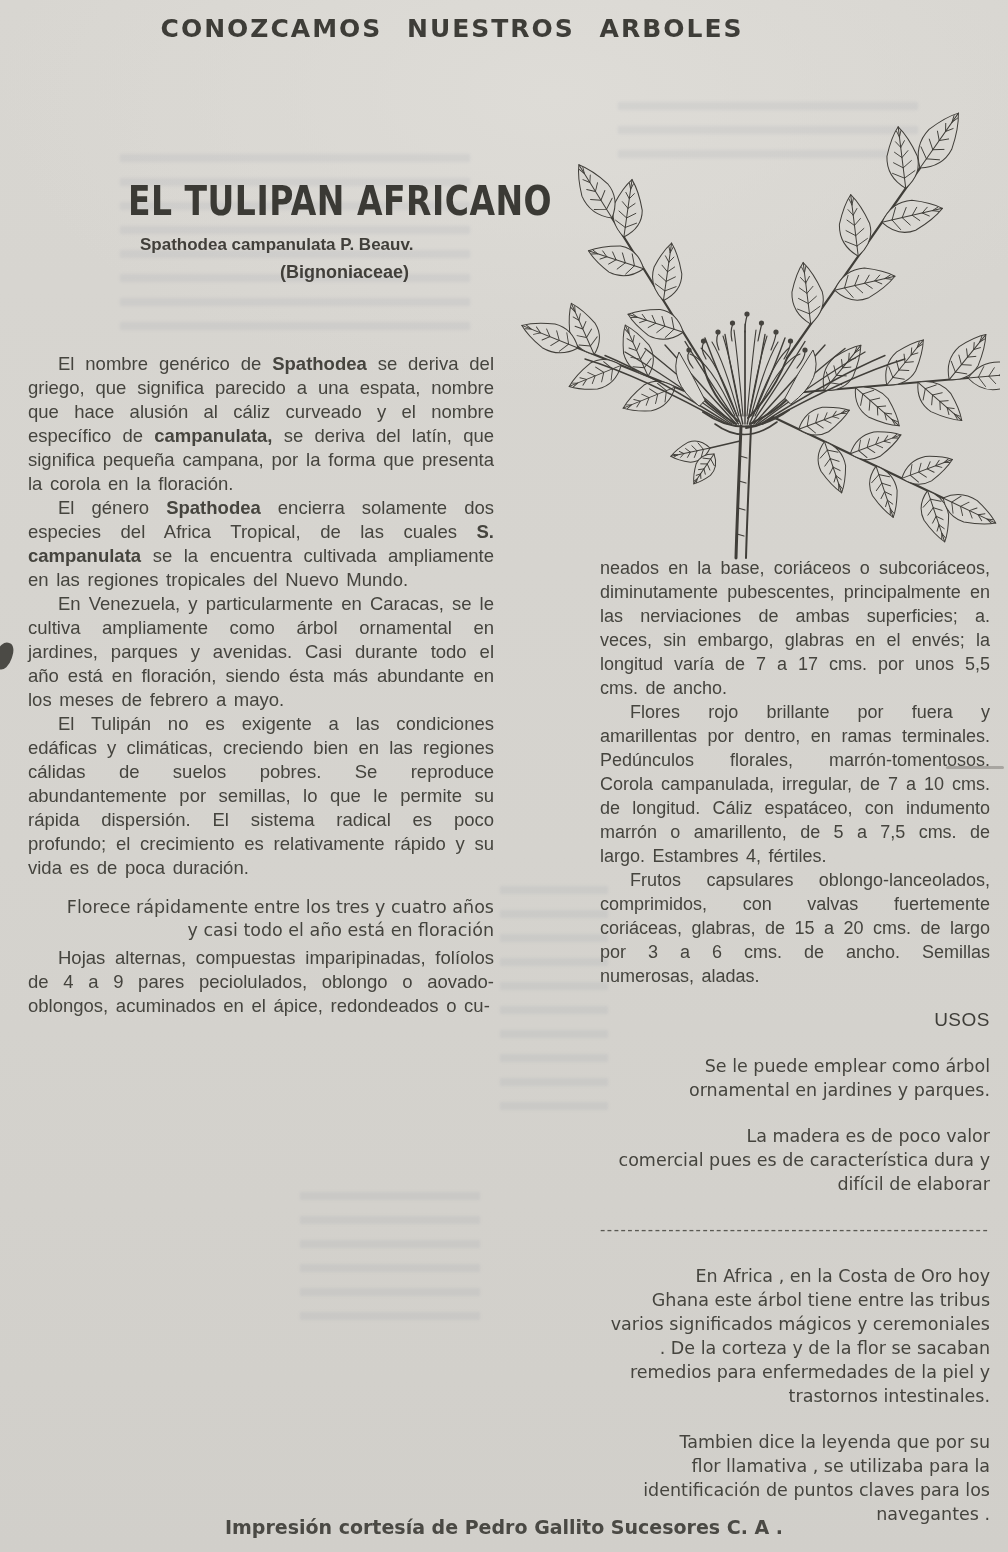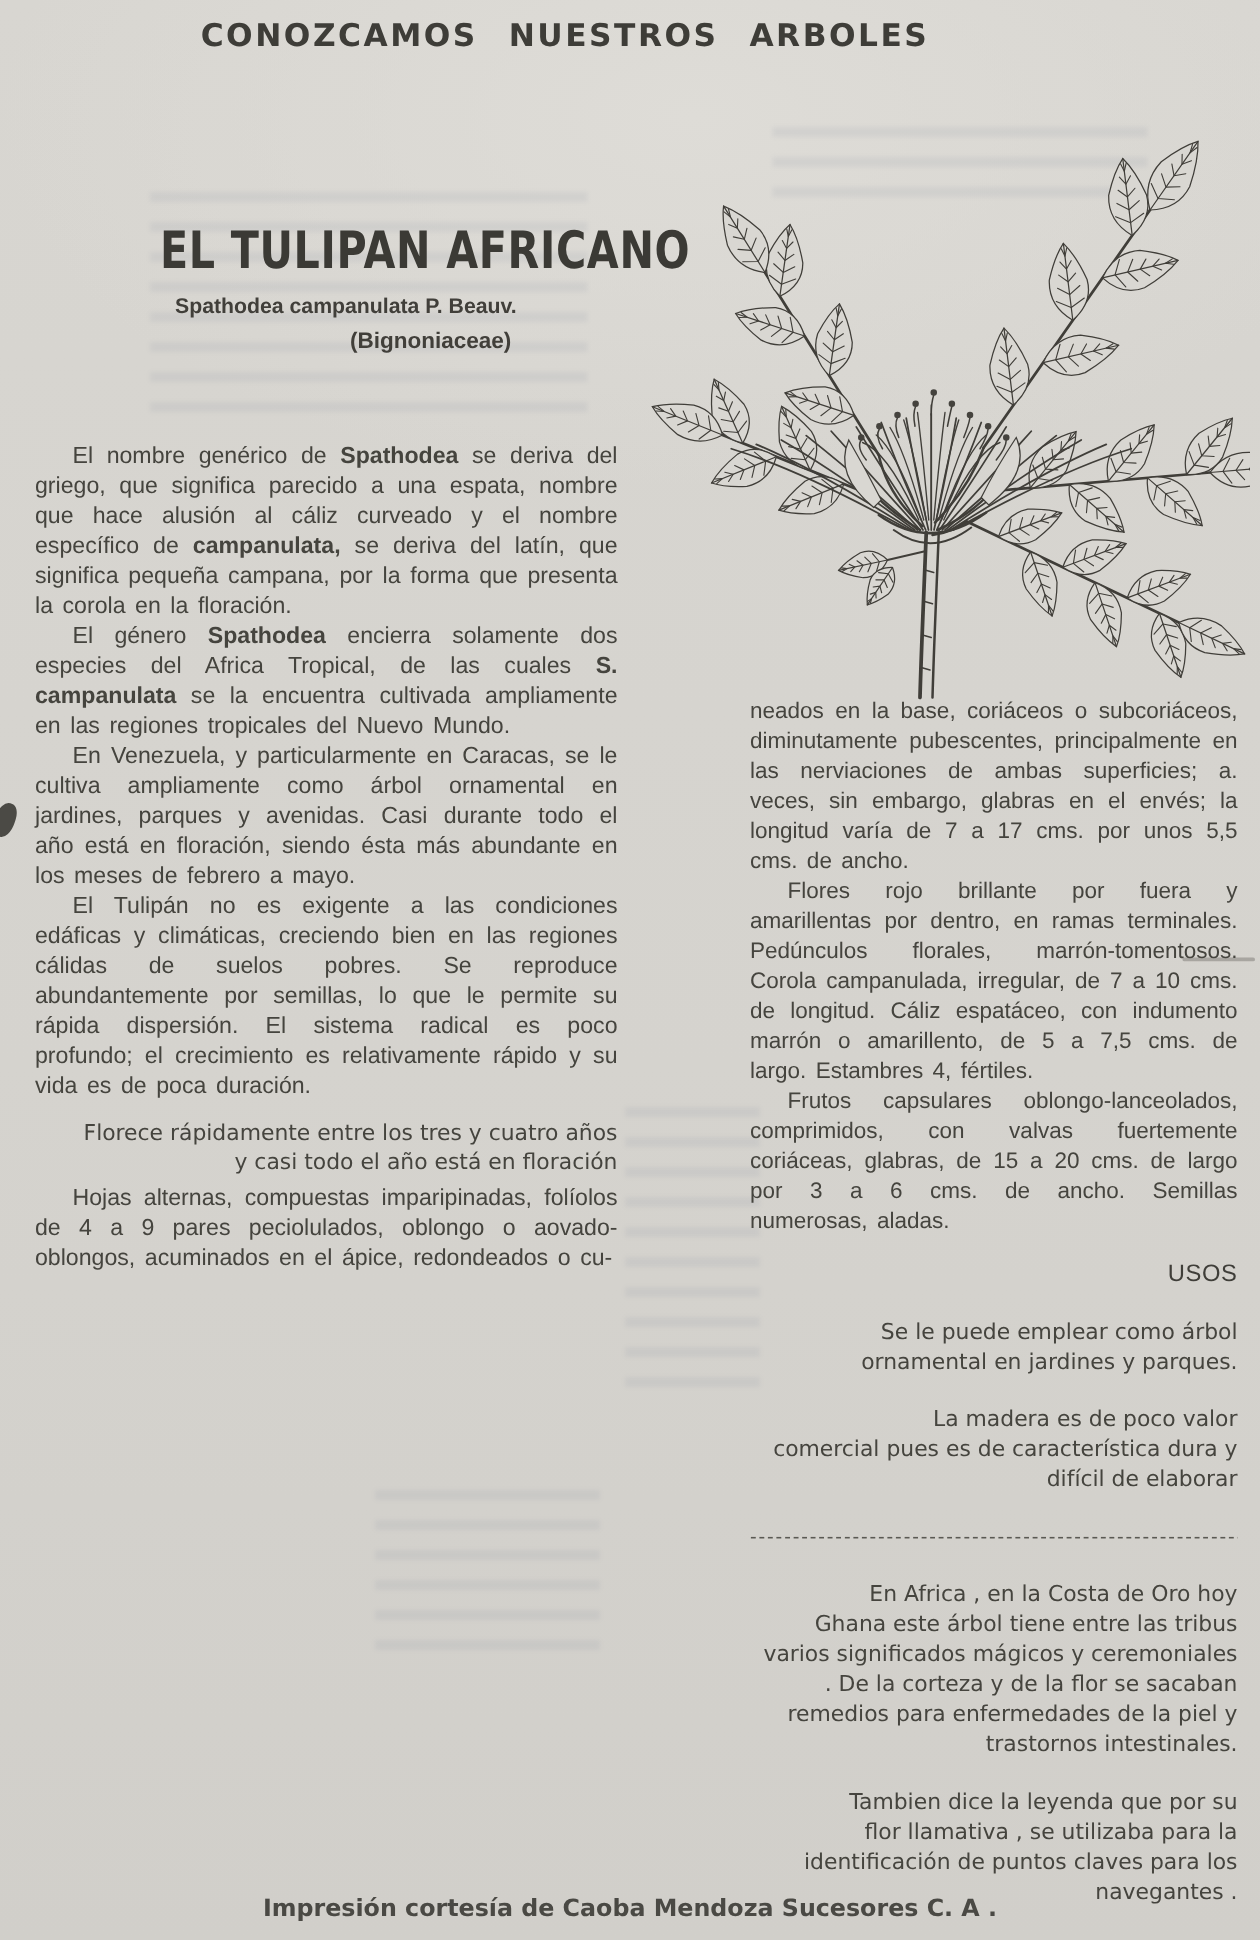--- a/index.html
+++ b/index.html
@@ -345,14 +345,14 @@
       <p class="para note">En Africa , en la Costa de Oro hoy Ghana este árbol tiene entre las tribus varios significados mágicos y ceremoniales . De la corteza y de la flor se sacaban remedios para enfermedades de la piel y trastornos intestinales.</p>
       <p class="para note">Tambien dice la leyenda que por su flor llamativa , se utilizaba para la identificación de puntos claves para los navegantes .</p>
       <div class="fuente">
         <div class="fuente-line" style="padding-left: 0px;">Fuente : " Arboles Cultivados de Vzla "</div>
         <div class="fuente-line" style="padding-left: 64px;">de  Jesús Hoyos</div>
         <div class="fuente-line" style="padding-left: 70px;">" Arboles Ornamentales "</div>
         <div class="fuente-line" style="padding-left: 86px;">de Francisco Oliva - Esteva</div>
       </div>
     </div>
 
-  <div class="footer">Impresión cortesía de Caoba Mendoza Sucesores C. A .</div>
+  <div class="footer">Impresión cortesía de Pedro Gallito Sucesores C. A .</div>
 </div>
 
 </body></html>

